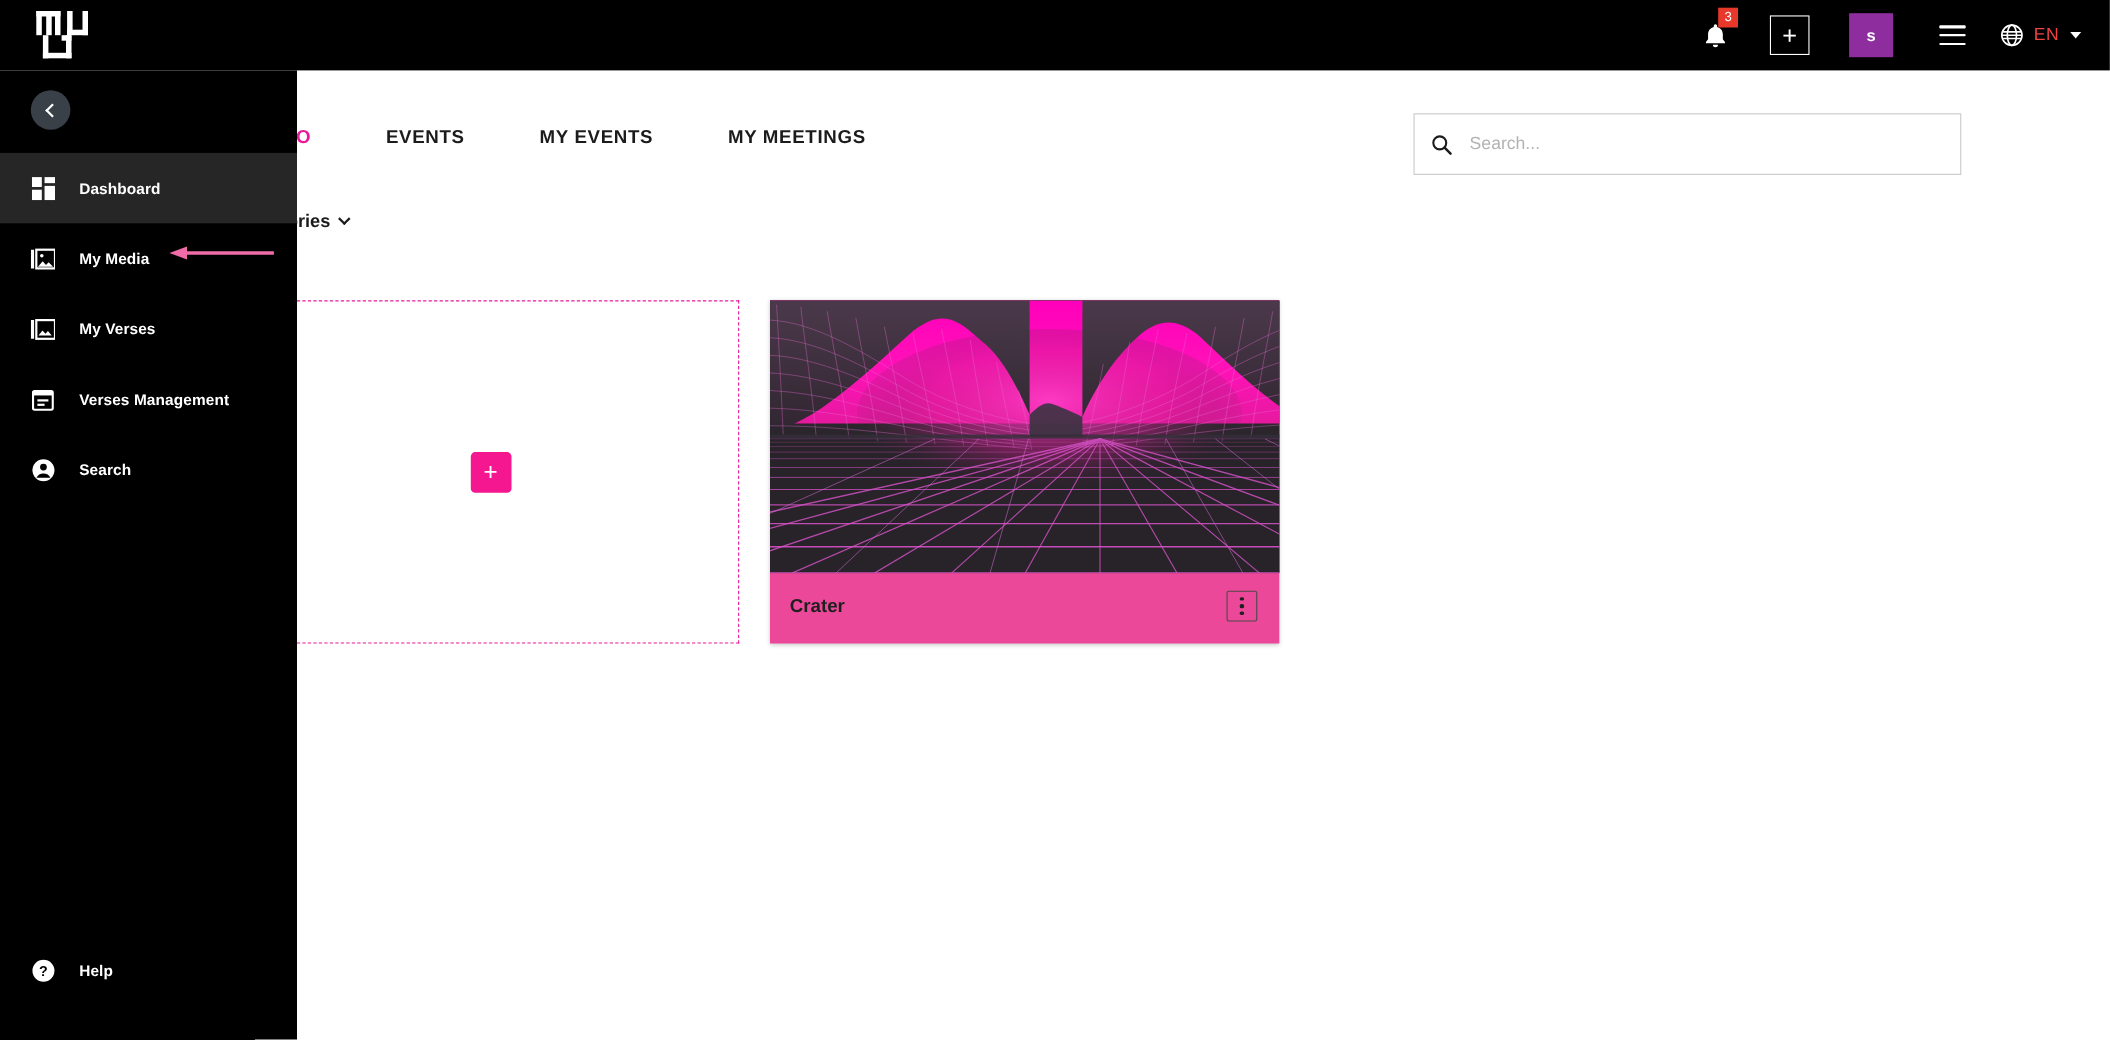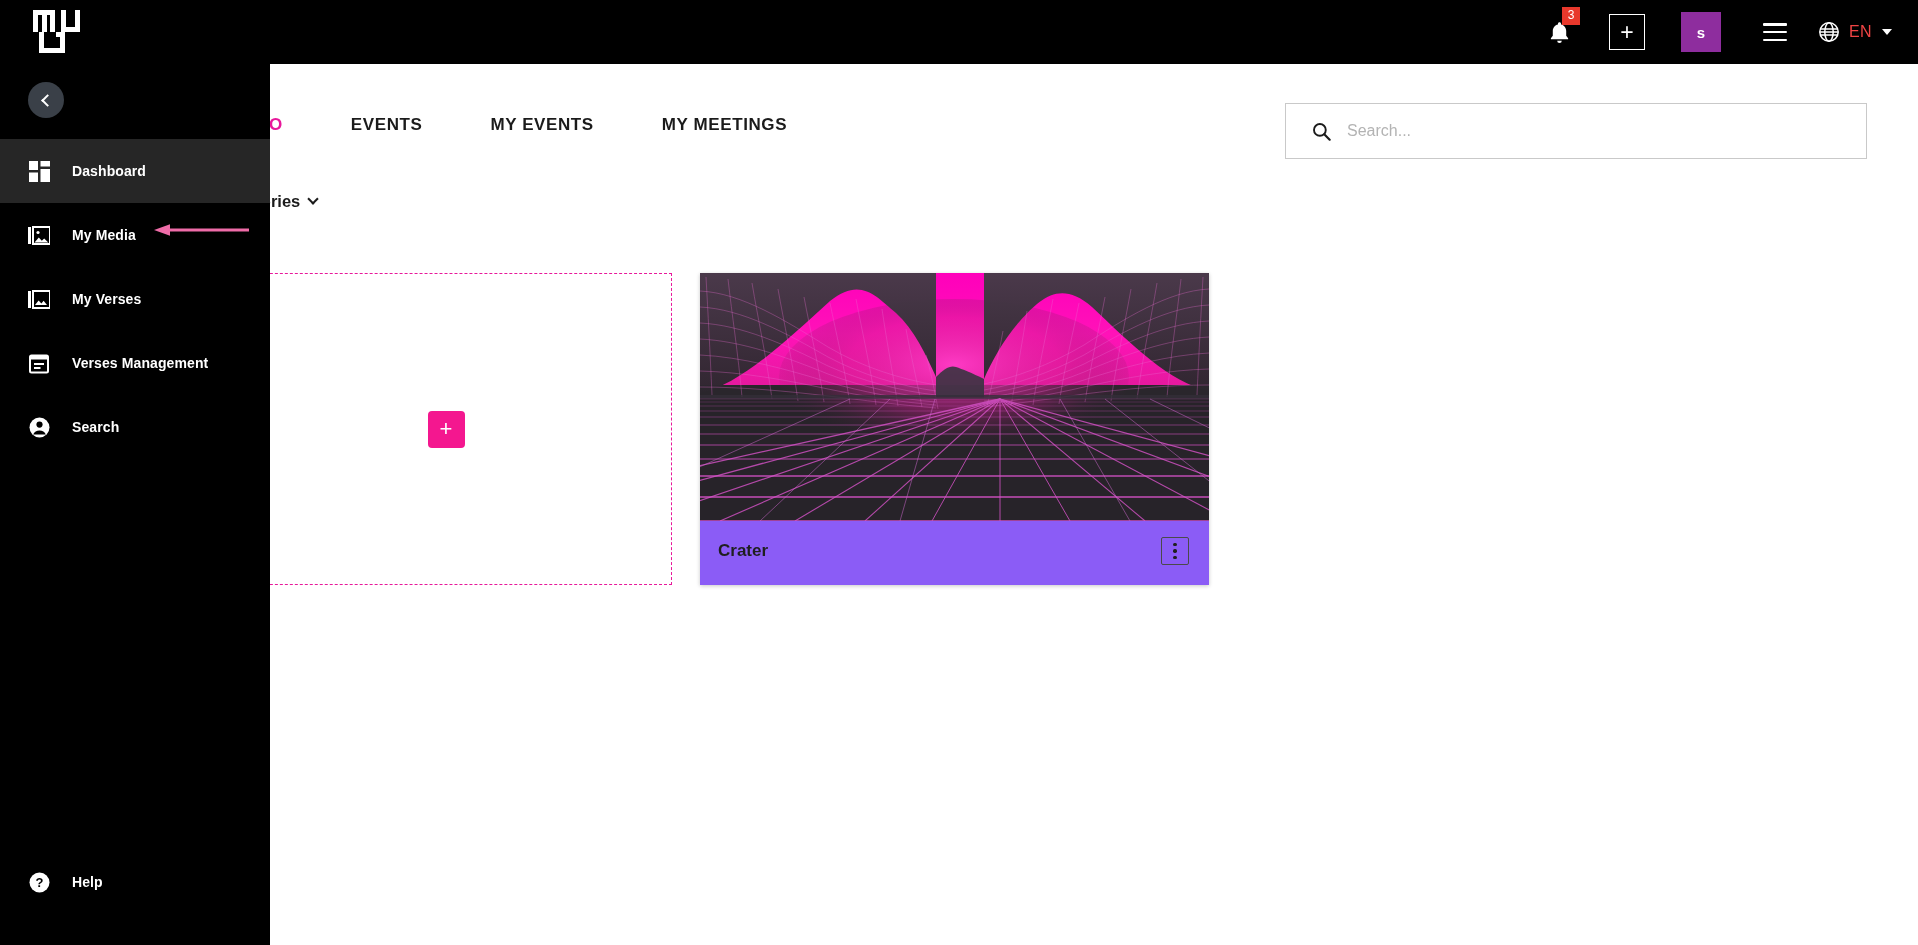--- a/index.html
+++ b/index.html
@@ -193,26 +193,26 @@
     content: "";
     position: absolute;
     left: 0; right: 20px; bottom: 0;
     height: 3.5px;
     background: #e8189b;
   }
 
   .search-box {
     position: absolute;
     top: 39px; left: 1015px;
-    width: 582px; height: 56px;
+    width: 498px; height: 56px;
     border: 1px solid #c9c9c9;
     background: #ffffff;
     display: flex;
     align-items: center;
-    padding-left: 26px;
+    padding-left: 15px;
     gap: 16px;
   }
   .search-input {
     border: none;
     outline: none;
     font-size: 16px;
     font-family: "Liberation Sans", sans-serif;
     color: #333;
     width: 400px;
     background: transparent;
@@ -259,22 +259,22 @@
     color: #ffffff;
     display: flex;
     align-items: center;
     justify-content: center;
     font-size: 22px;
     font-weight: 300;
     line-height: 1;
   }
 
   .media-card {
-    width: 509px;
-    background: #8b5cf6;
+    width: 463px;
+    background: #ec4899;
     box-shadow: 0 1px 4px rgba(0,0,0,.22);
     overflow: hidden;
   }
   .thumb {
     width: 509px; height: 248px;
     position: relative;
     overflow: hidden;
     background: #2a262c;
   }
   .thumb svg { position: absolute; top: 0; left: 0; }

